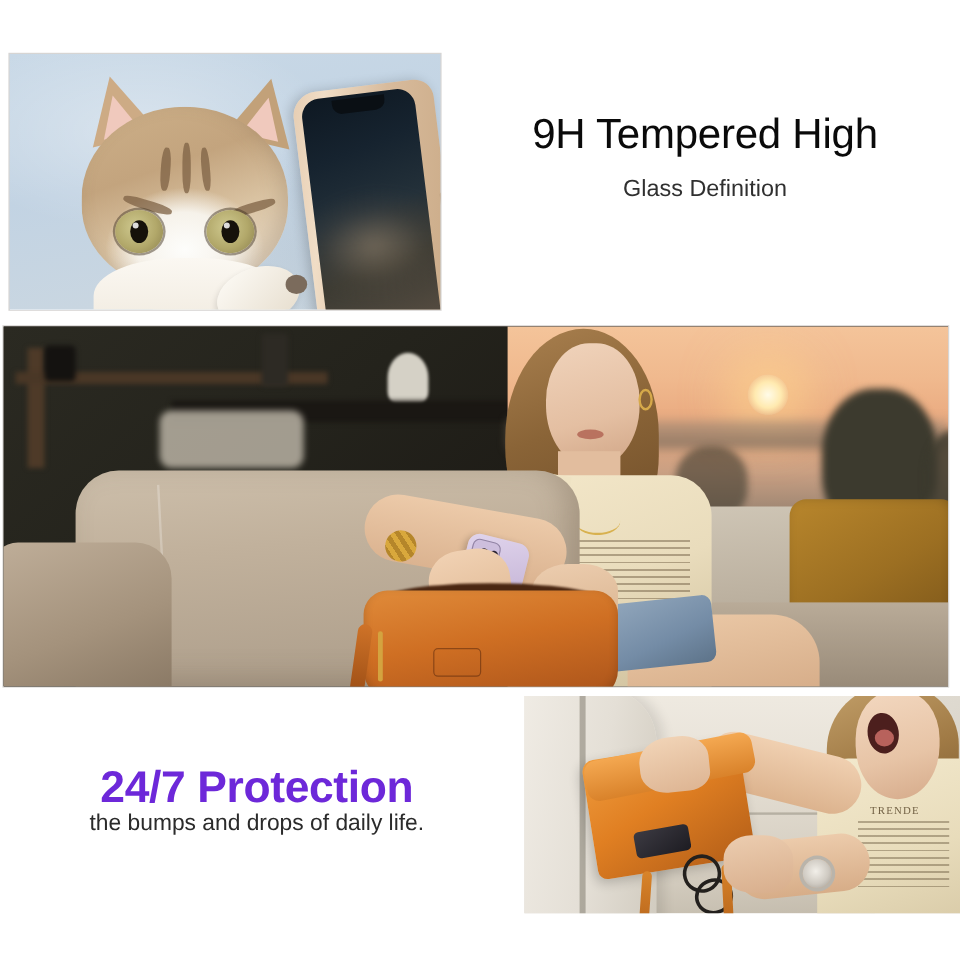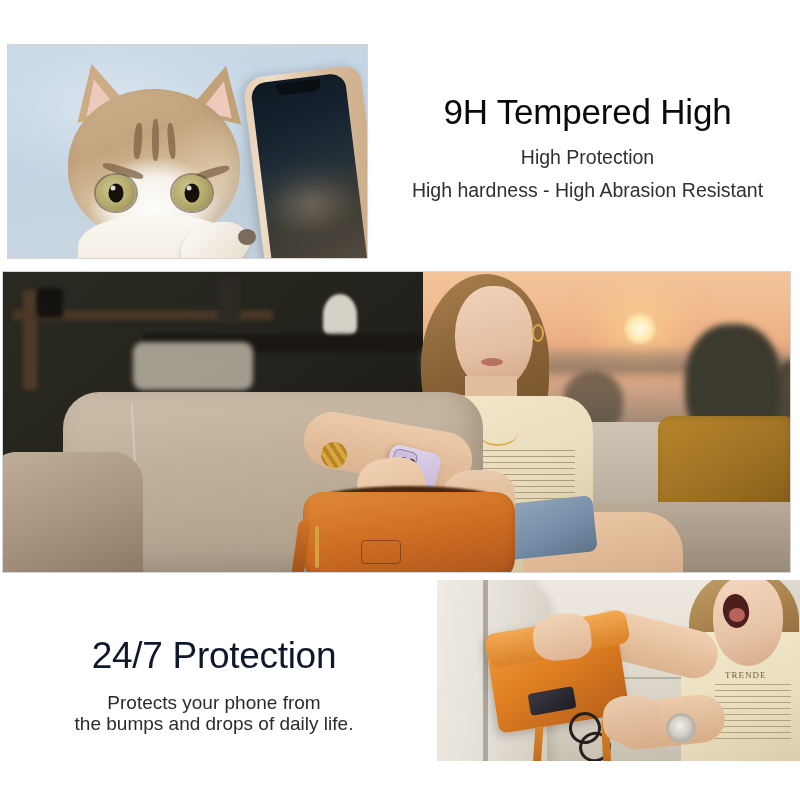--- a/index.html
+++ b/index.html
@@ -582,22 +582,22 @@
   
   #protection-block {
     position: absolute;
     left: 20px;
     top: 636px;
     width: 388px;
     text-align: center;
   }
   #protection-block .h1 {
     font-size: 37px;
-    font-weight: 400;
-    color: #0f172a;
+    font-weight: 700;
+    color: #6d28d9;
     line-height: 1.1;
     letter-spacing: -0.3px;
     white-space: nowrap;
   }
   #protection-block .sub {
     font-size: 19px;
     font-weight: 400;
     color: #2b2b2b;
     line-height: 1.1;
     white-space: nowrap;
@@ -849,22 +849,21 @@
       </div>
 
       <div class="chest"></div>
       <div class="paw"></div>
       <div class="toe-bean"></div>
     </div>
   </div>
 
   <div id="headline-block">
     <div class="h1">9H Tempered High</div>
-    <div class="sub sub-1">High Protection</div>
-    <div class="sub sub-2">High hardness - High Abrasion Resistant</div>
+    <div class="sub sub-1">Glass Definition</div>
   </div>
 
   <div class="photo bordered" id="panel-sofa">
 
     <div class="room">
       <div class="shelf-post"></div>
       <div class="shelf"></div>
       <div class="shelf-obj-a"></div>
       <div class="shelf-obj-b"></div>
       <div class="vase"></div>
@@ -919,21 +918,20 @@
     <div class="bag-mouth"></div>
     <div class="bag-rim"></div>
     <div class="bag"></div>
     <div class="bag-tag"></div>
     <div class="bag-zip"></div>
     <div class="bag-strap"></div>
   </div>
 
   <div id="protection-block">
     <div class="h1">24/7 Protection</div>
-    <div class="sub sub-1">Protects your phone from</div>
     <div class="sub sub-2">the bumps and drops of daily life.</div>
   </div>
 
   <div class="photo" id="panel-drop">
     <div class="couch-top"></div>
     <div class="cushion"></div>
     <div class="cushion-seam"></div>
     <div class="seat-back"></div>
     <div class="seat-pipe"></div>
 

